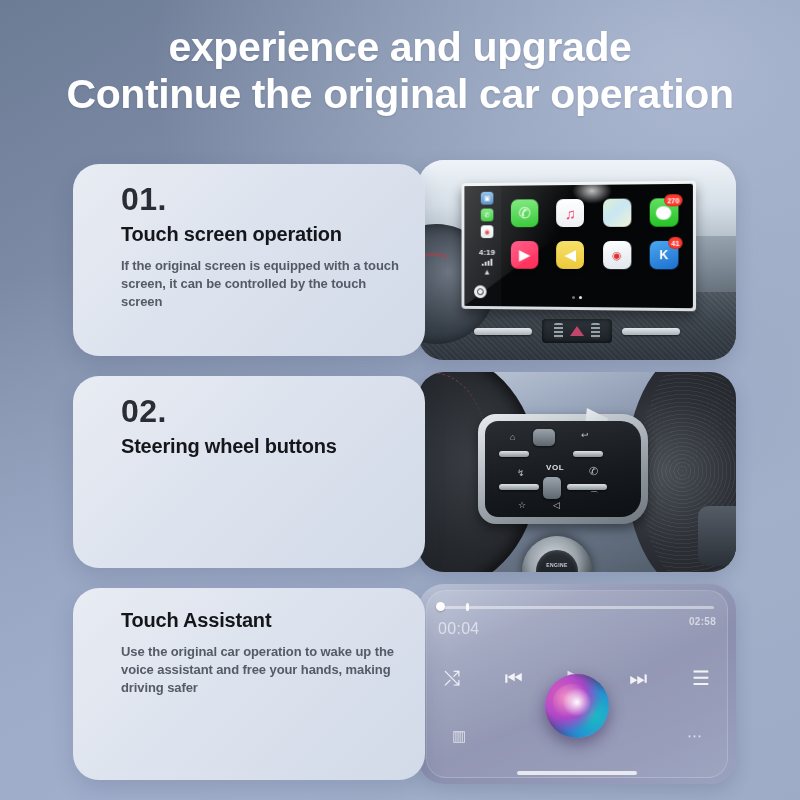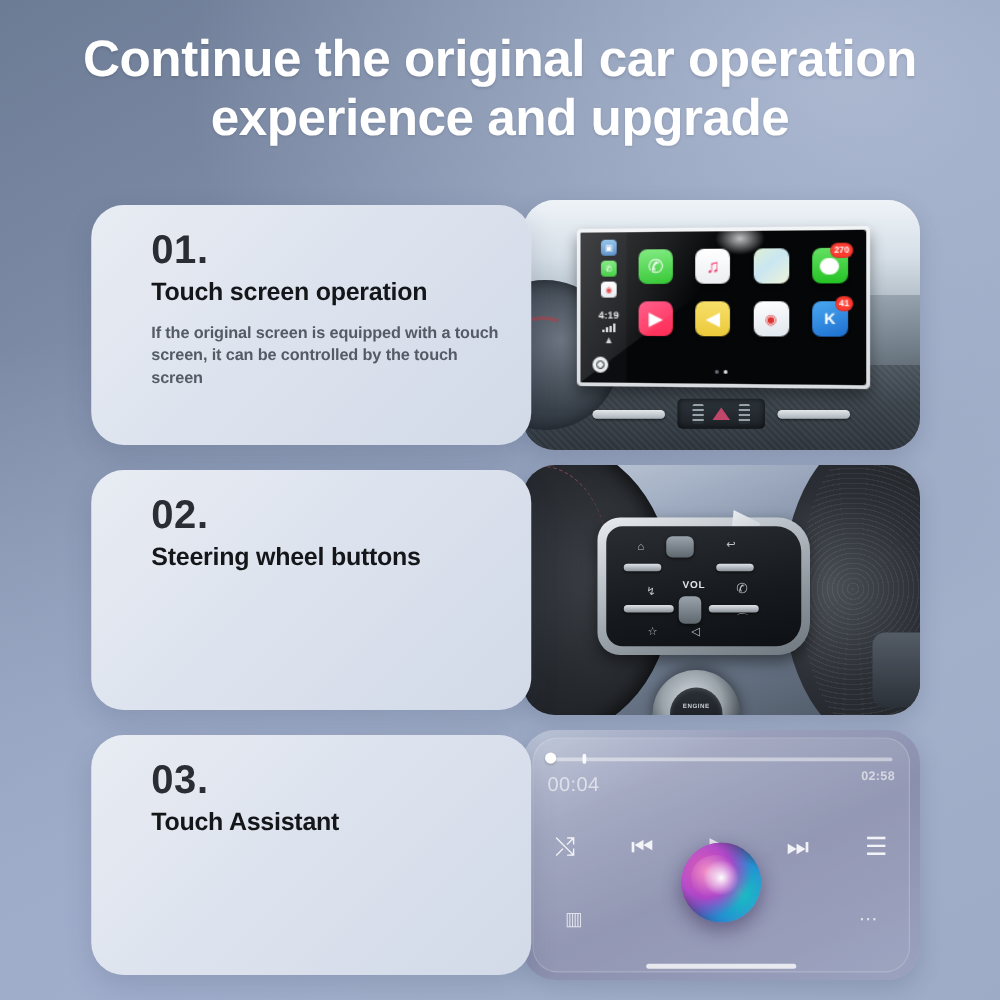--- a/index.html
+++ b/index.html
@@ -360,22 +360,22 @@
     border-radius:50%;
     background:radial-gradient(circle at 40% 40%, rgba(255,255,255,0.35), rgba(255,255,255,0) 62%);
   }
   .np-bar { position:absolute; left:50%; transform:translateX(-50%); bottom:9px;
     width:120px; height:4px; border-radius:3px; background:rgba(255,255,255,0.78); }
 </style>
 </head>
 <body>
 
 <div class="title-wrap">
+  <div class="title-line l2">experience and upgrade</div>
   <div class="title-line">Continue the original car operation</div>
-  <div class="title-line l2">experience and upgrade</div>
 </div>
 
 <div class="row r1">
 
   <div class="media">
     <div class="dash">
       <div class="dash-top"></div>
       <div class="dash-lower"></div>
       <div class="wheel-blur"></div>
 
@@ -519,16 +519,16 @@
       <div class="np-sub">
         <span class="np-btn">▥</span>
         <span class="np-btn">⋯</span>
       </div>
 
       <div class="np-bar"></div>
     </div>
   </div>
 
   <div class="card c3">
-    <div class="card-num">03.</div>
     <div class="card-title">Touch Assistant</div>
+    <div class="card-desc">Use the original car operation to wake up the voice assistant and free your hands, making driving safer</div>
   </div>
 </div>
 
 </body></html>

